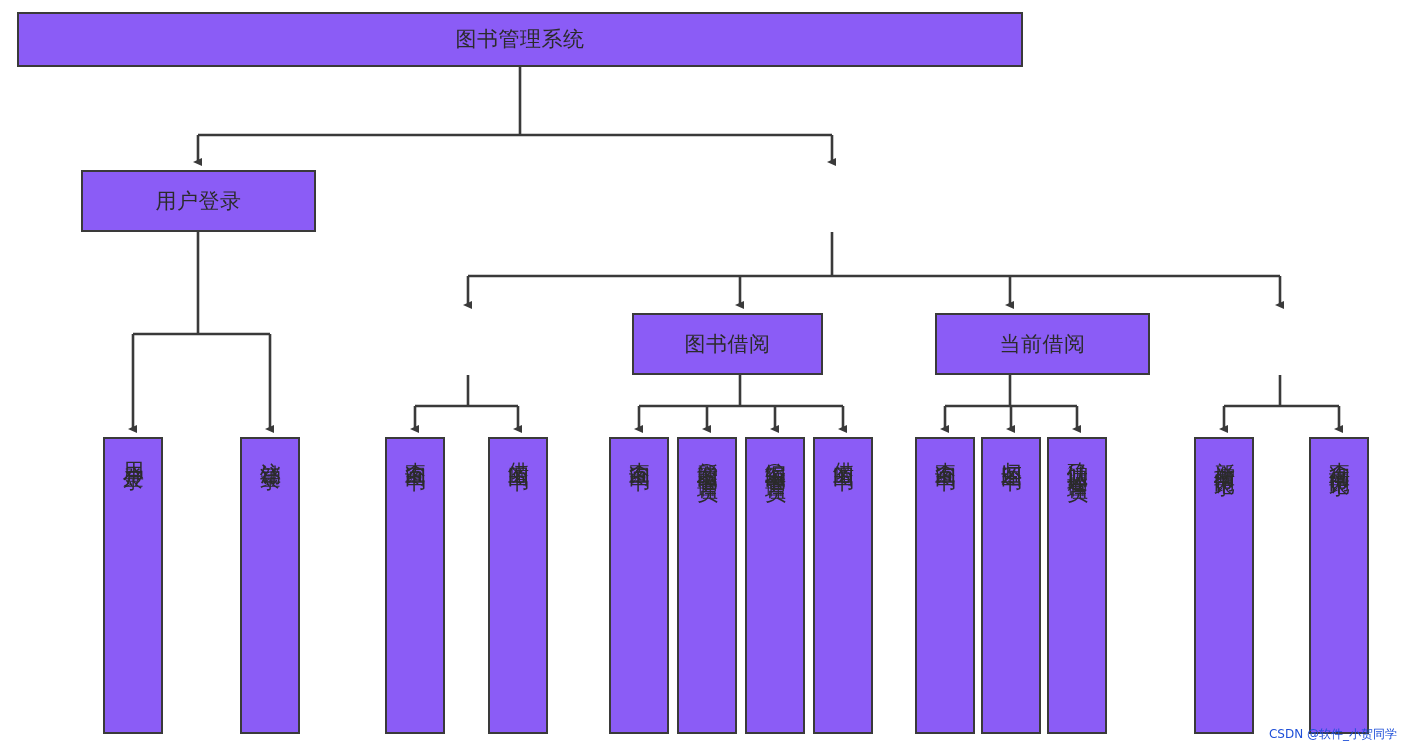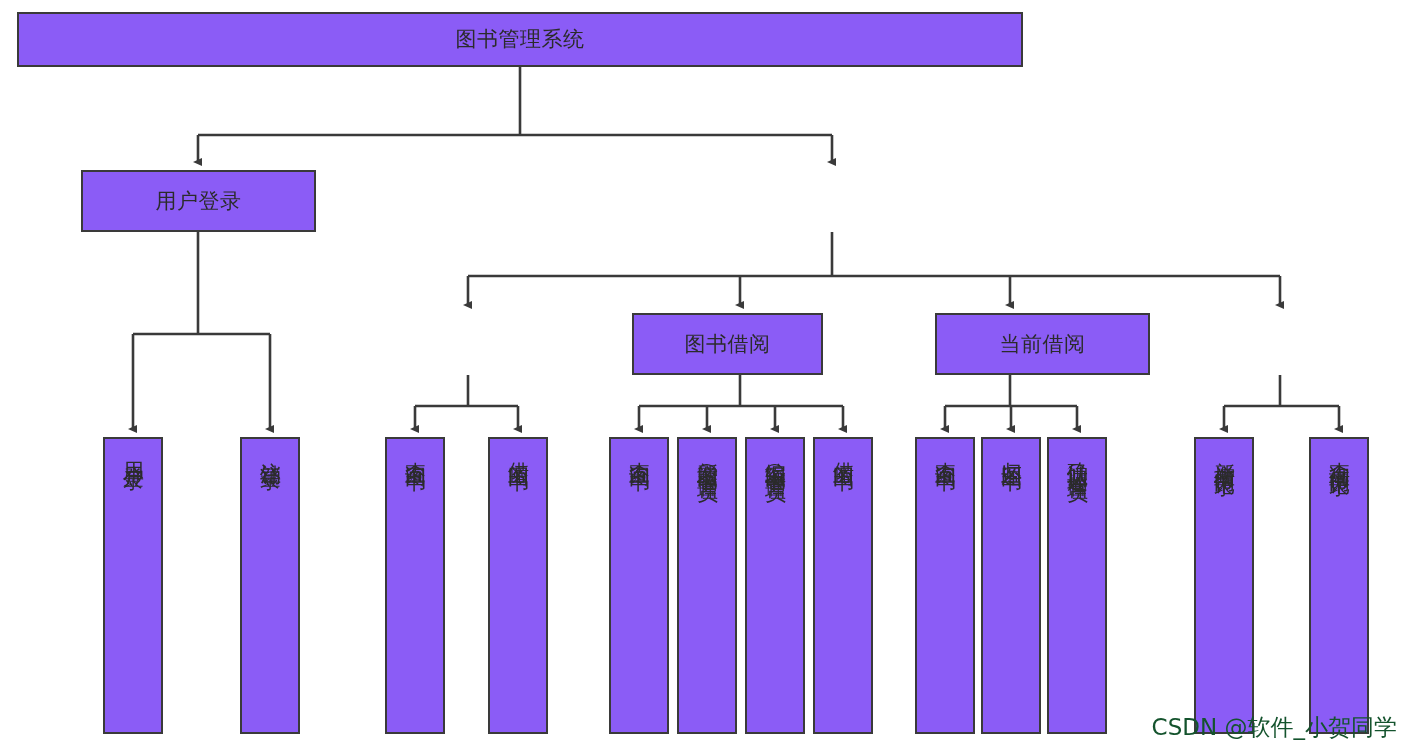--- a/index.html
+++ b/index.html
@@ -54,22 +54,22 @@
     writing-mode: vertical-rl;
     text-orientation: upright;
     font-size: 21px;
     letter-spacing: 3px;
     white-space: nowrap;
   }
   #watermark {
     position: absolute;
     right: 8px;
     bottom: 4px;
-    font-size: 23px;
-    color: #14532d;
+    font-size: 12px;
+    color: #1d4ed8;
     white-space: nowrap;
     user-select: none;
   }
 </style>
 </head>
 <body>
 
 <div id="canvas">
 
   <svg id="edges" viewBox="0 0 1405 747">

